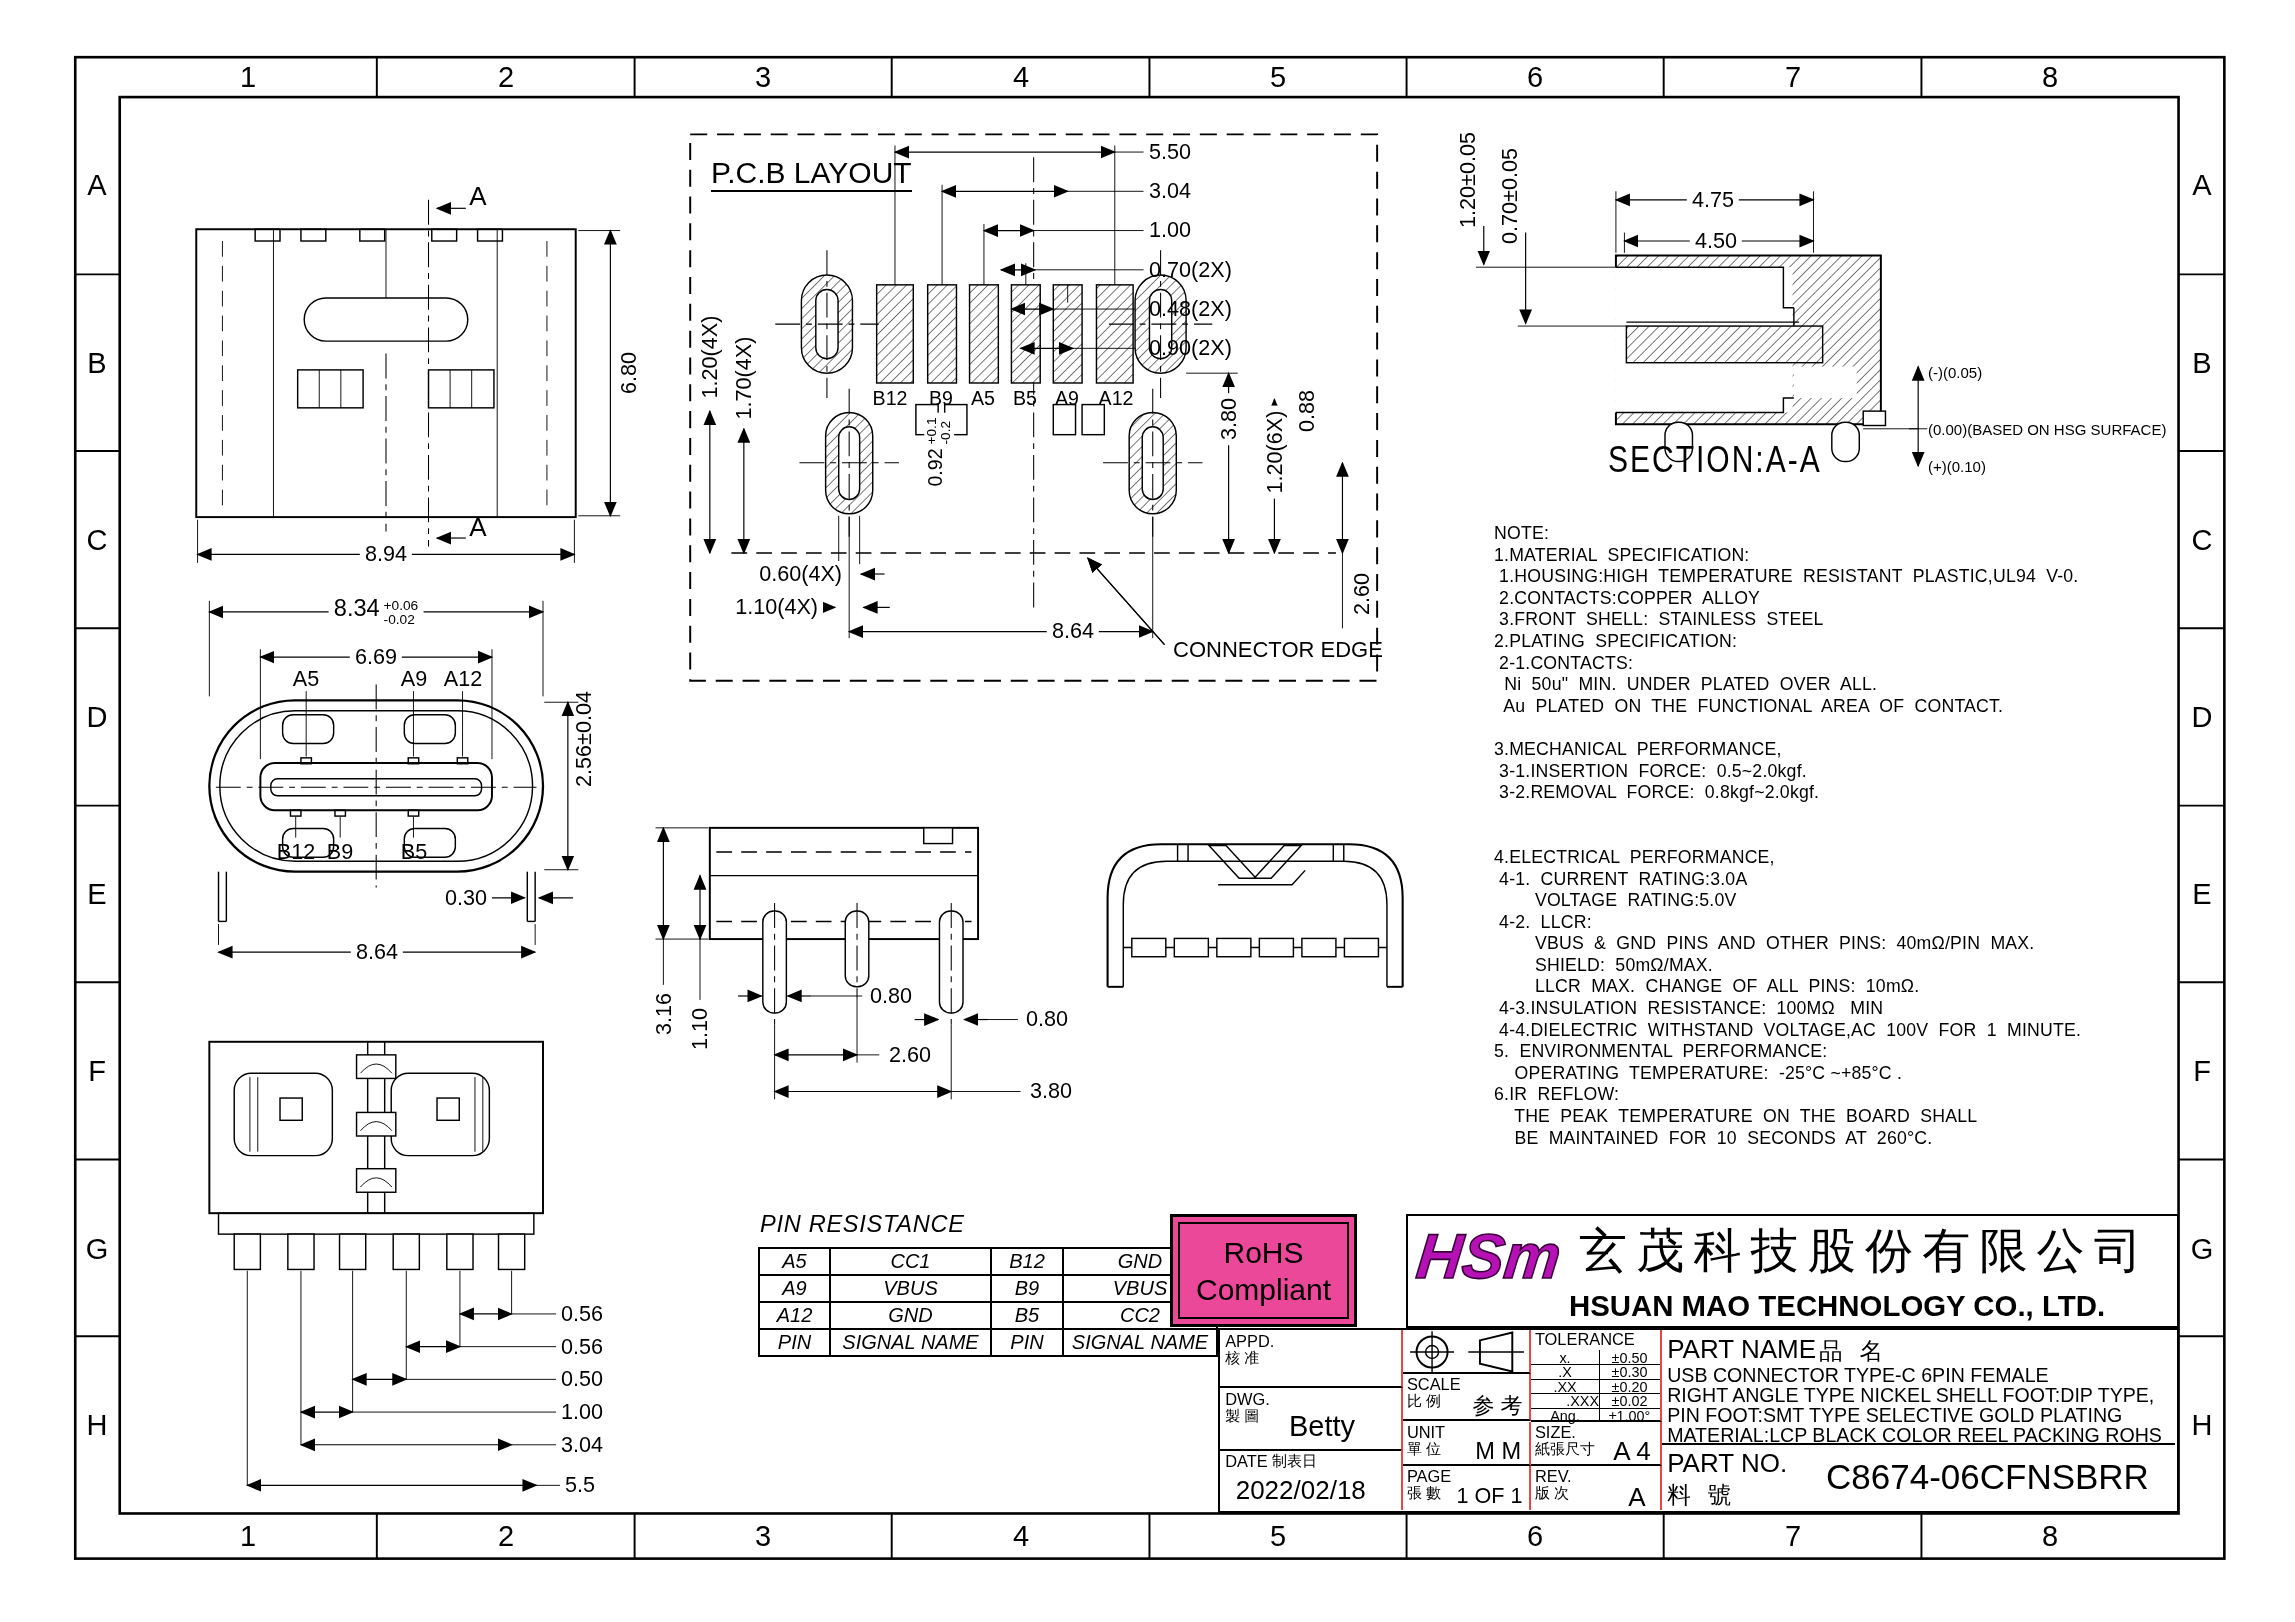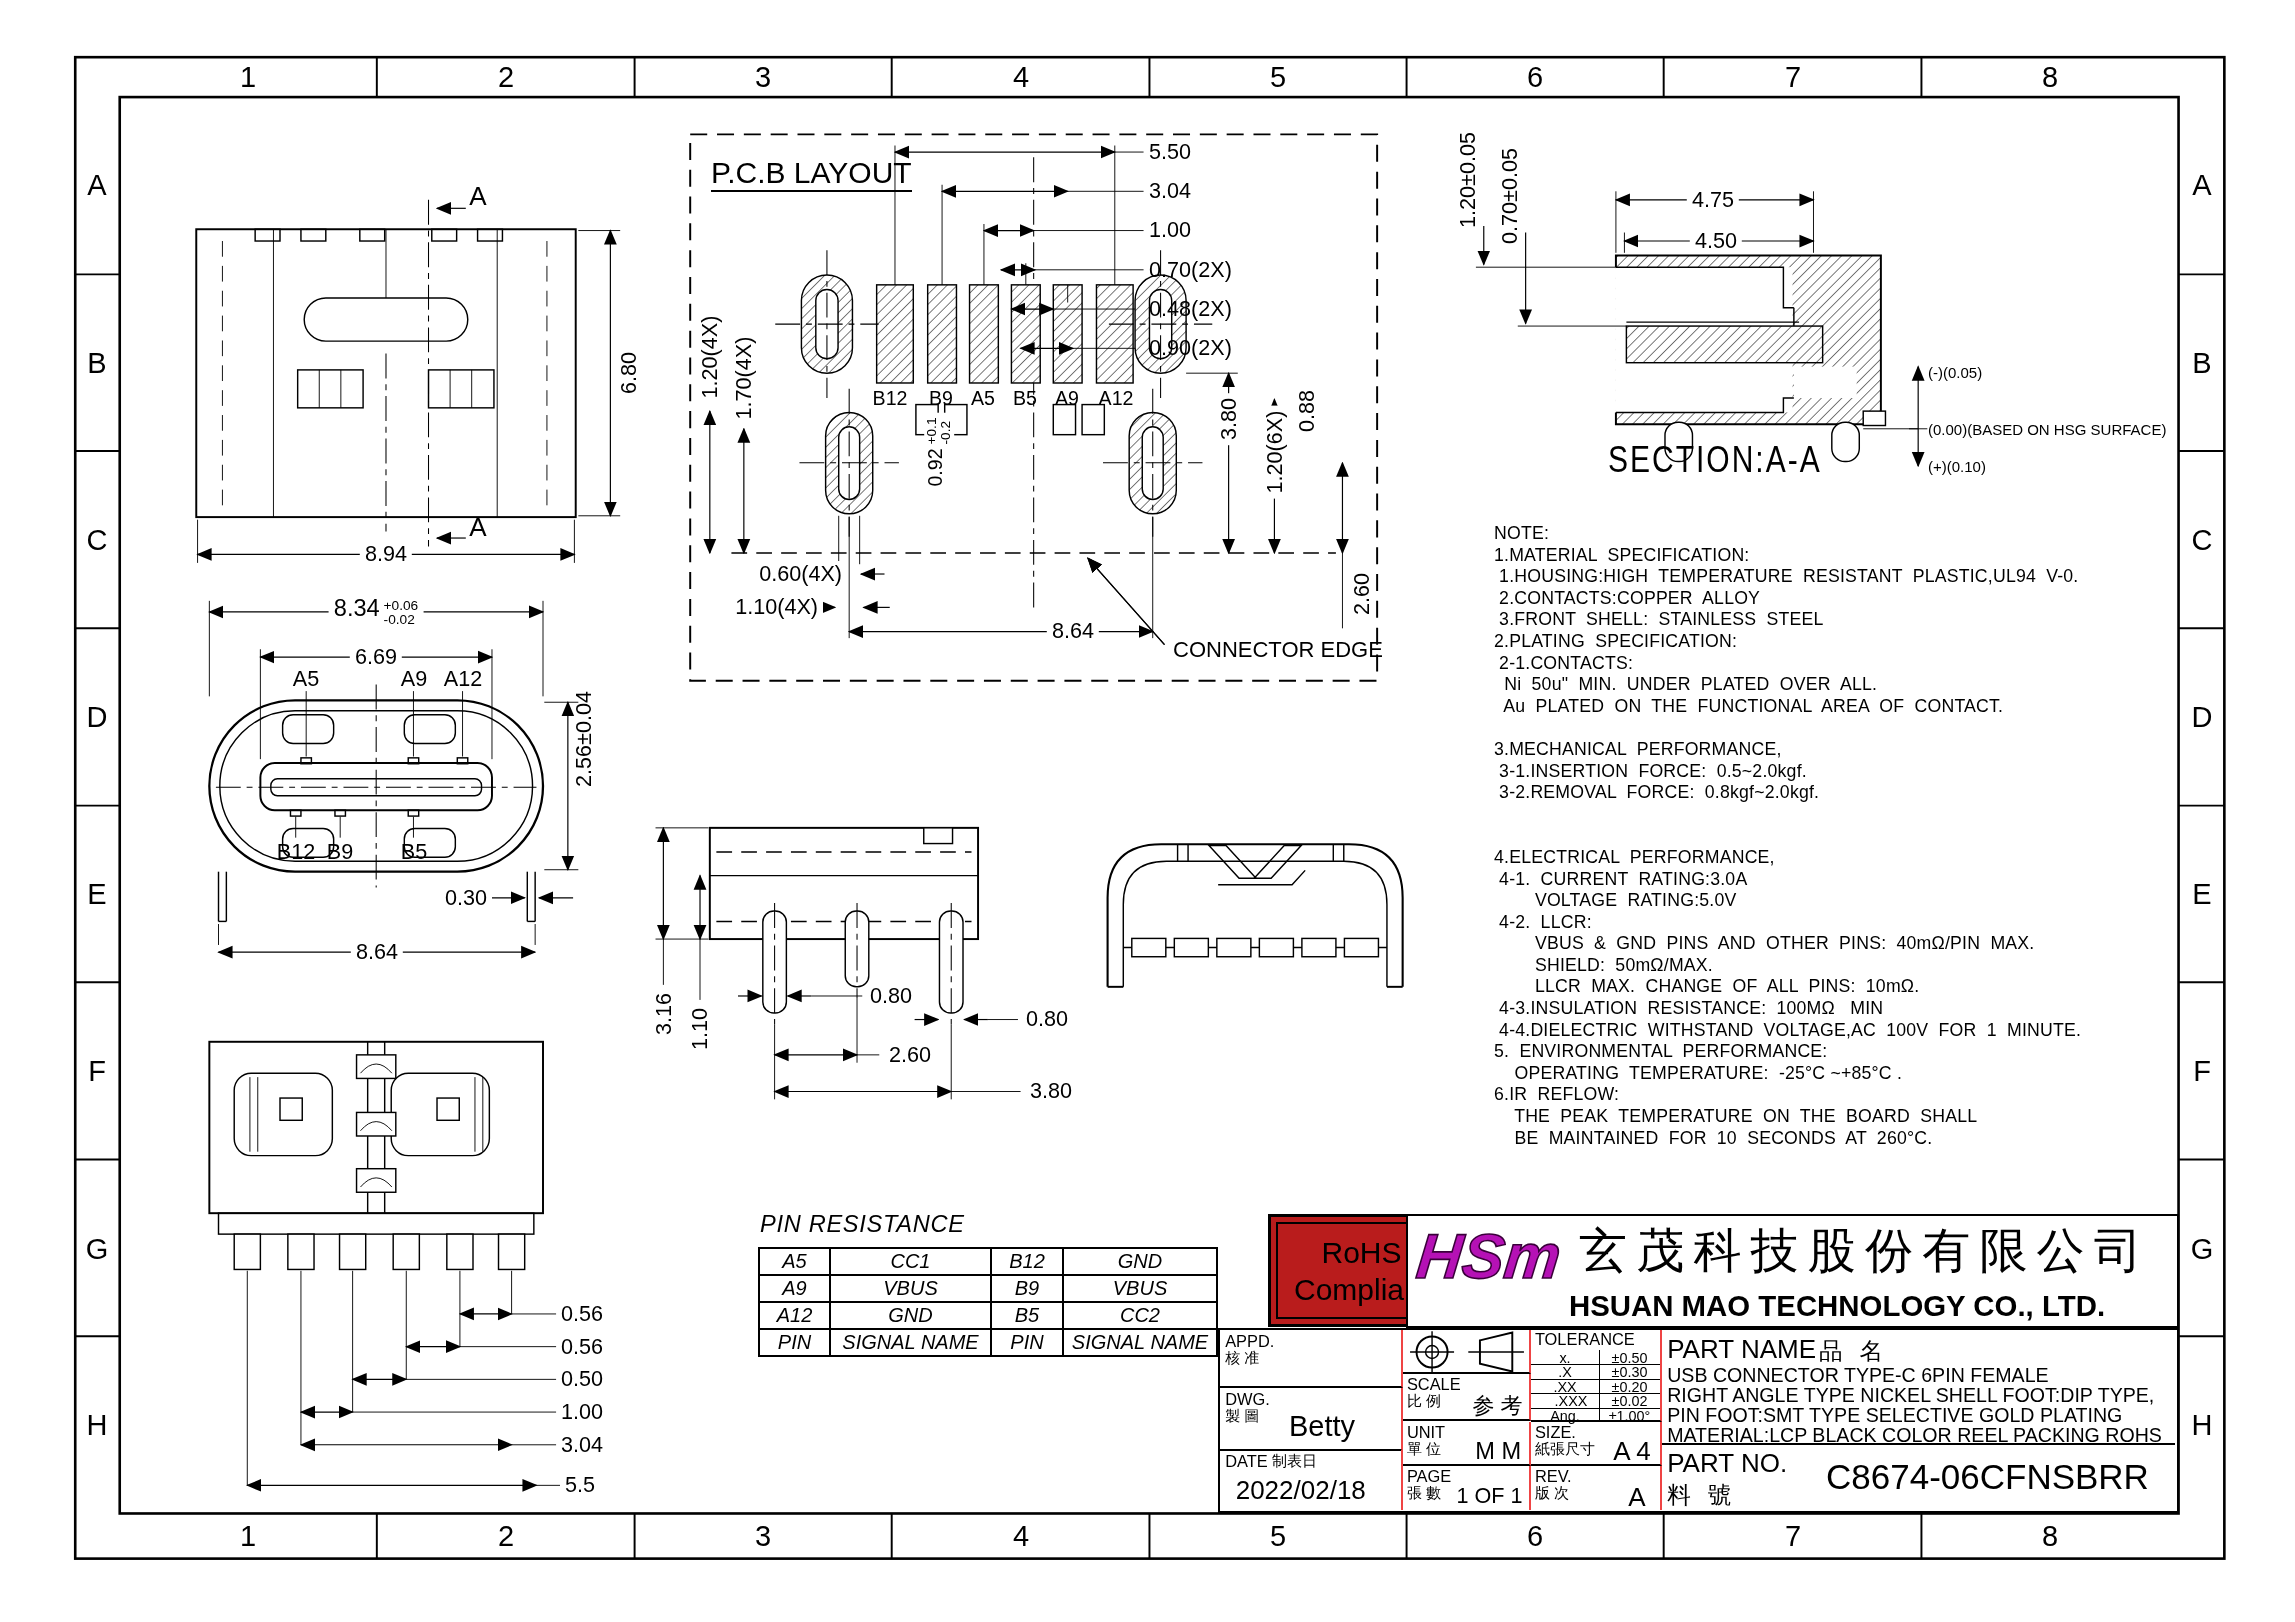--- a/index.html
+++ b/index.html
@@ -522,21 +522,21 @@
   </tr>
   <tr>
     <td>PIN</td>
     <td>SIGNAL NAME</td>
     <td>PIN</td>
     <td>SIGNAL NAME</td>
   </tr>
 </tbody>
     </table>
 
-<div class="L" style="left:1268px;top:1214px;width:187px;height:113px;border:3.3px solid #000;box-sizing:border-box;background:#b91c1c">
+<div class="L" style="left:1170px;top:1214px;width:187px;height:113px;border:3.3px solid #000;box-sizing:border-box;background:#ec4899">
   <div style="position:absolute;inset:4.6px;border:2px solid #000;display:flex;flex-direction:column;align-items:center;justify-content:center;line-height:37px">
     <span style="font-size:30px">RoHS</span>
     <span style="font-size:30px">Compliant</span>
   </div>
 </div>
 
 <div class="L" style="left:1406px;top:1214px;width:773px;height:114px;border:2.6px solid #000;box-sizing:border-box;background:#fff">
   <span style="position:absolute;left:9.2px;top:3.9px;font-size:63px;font-weight:bold;font-style:italic;color:#b511b5;-webkit-text-stroke:1.6px #3a003a;transform:skewX(-6deg)">HSm</span>
   <span style="position:absolute;left:171px;top:2.6px;font-size:48px;letter-spacing:9.2px;white-space:nowrap">玄茂科技股份有限公司</span>
   <span style="position:absolute;left:92px;top:73px;width:674px;text-align:center;font-size:29.4px;font-weight:bold;white-space:nowrap">HSUAN MAO TECHNOLOGY CO., LTD.</span>
@@ -592,21 +592,21 @@
       <div style="position:absolute;left:0;top:14.4px;width:129px;border-top:1.3px solid #000"></div>
       <div style="position:absolute;left:0;top:29px;width:129px;border-top:1.3px solid #000"></div>
       <div style="position:absolute;left:0;top:43px;width:129px;border-top:1.3px solid #000"></div>
       <div style="position:absolute;left:0;top:58px;width:129px;border-top:1.3px solid #000"></div>
       <div style="position:absolute;left:0;top:0;width:68px;text-align:center">x.</div>
       <div style="position:absolute;left:68px;top:0;width:61px;text-align:center">±0.50</div>
       <div style="position:absolute;left:0;top:14.4px;width:68px;text-align:center">.X</div>
       <div style="position:absolute;left:68px;top:14.4px;width:61px;text-align:center">±0.30</div>
       <div style="position:absolute;left:0;top:29px;width:68px;text-align:center">.XX</div>
       <div style="position:absolute;left:68px;top:29px;width:61px;text-align:center">±0.20</div>
-      <div style="position:absolute;left:6px;top:43px;width:68px;text-align:center">.XXX</div>
+      <div style="position:absolute;left:0;top:43px;width:68px;text-align:right">.XXX</div>
       <div style="position:absolute;left:68px;top:43px;width:61px;text-align:center">±0.02</div>
       <div style="position:absolute;left:0;top:58px;width:68px;text-align:center">Ang.</div>
       <div style="position:absolute;left:68px;top:58px;width:61px;text-align:center">±1.00°</div>
     </div>
   </div>
   <div class="cell br bb" style="left:311px;top:92px;width:131px;height:44px">
     <div class="enl" style="margin:2px 0 0 3.9px">SIZE.</div>
     <div class="zhl" style="margin:0 0 0 3.9px">紙張尺寸</div>
     <div style="position:absolute;right:9.2px;top:14.4px;font-size:26px">A 4</div>
   </div>

